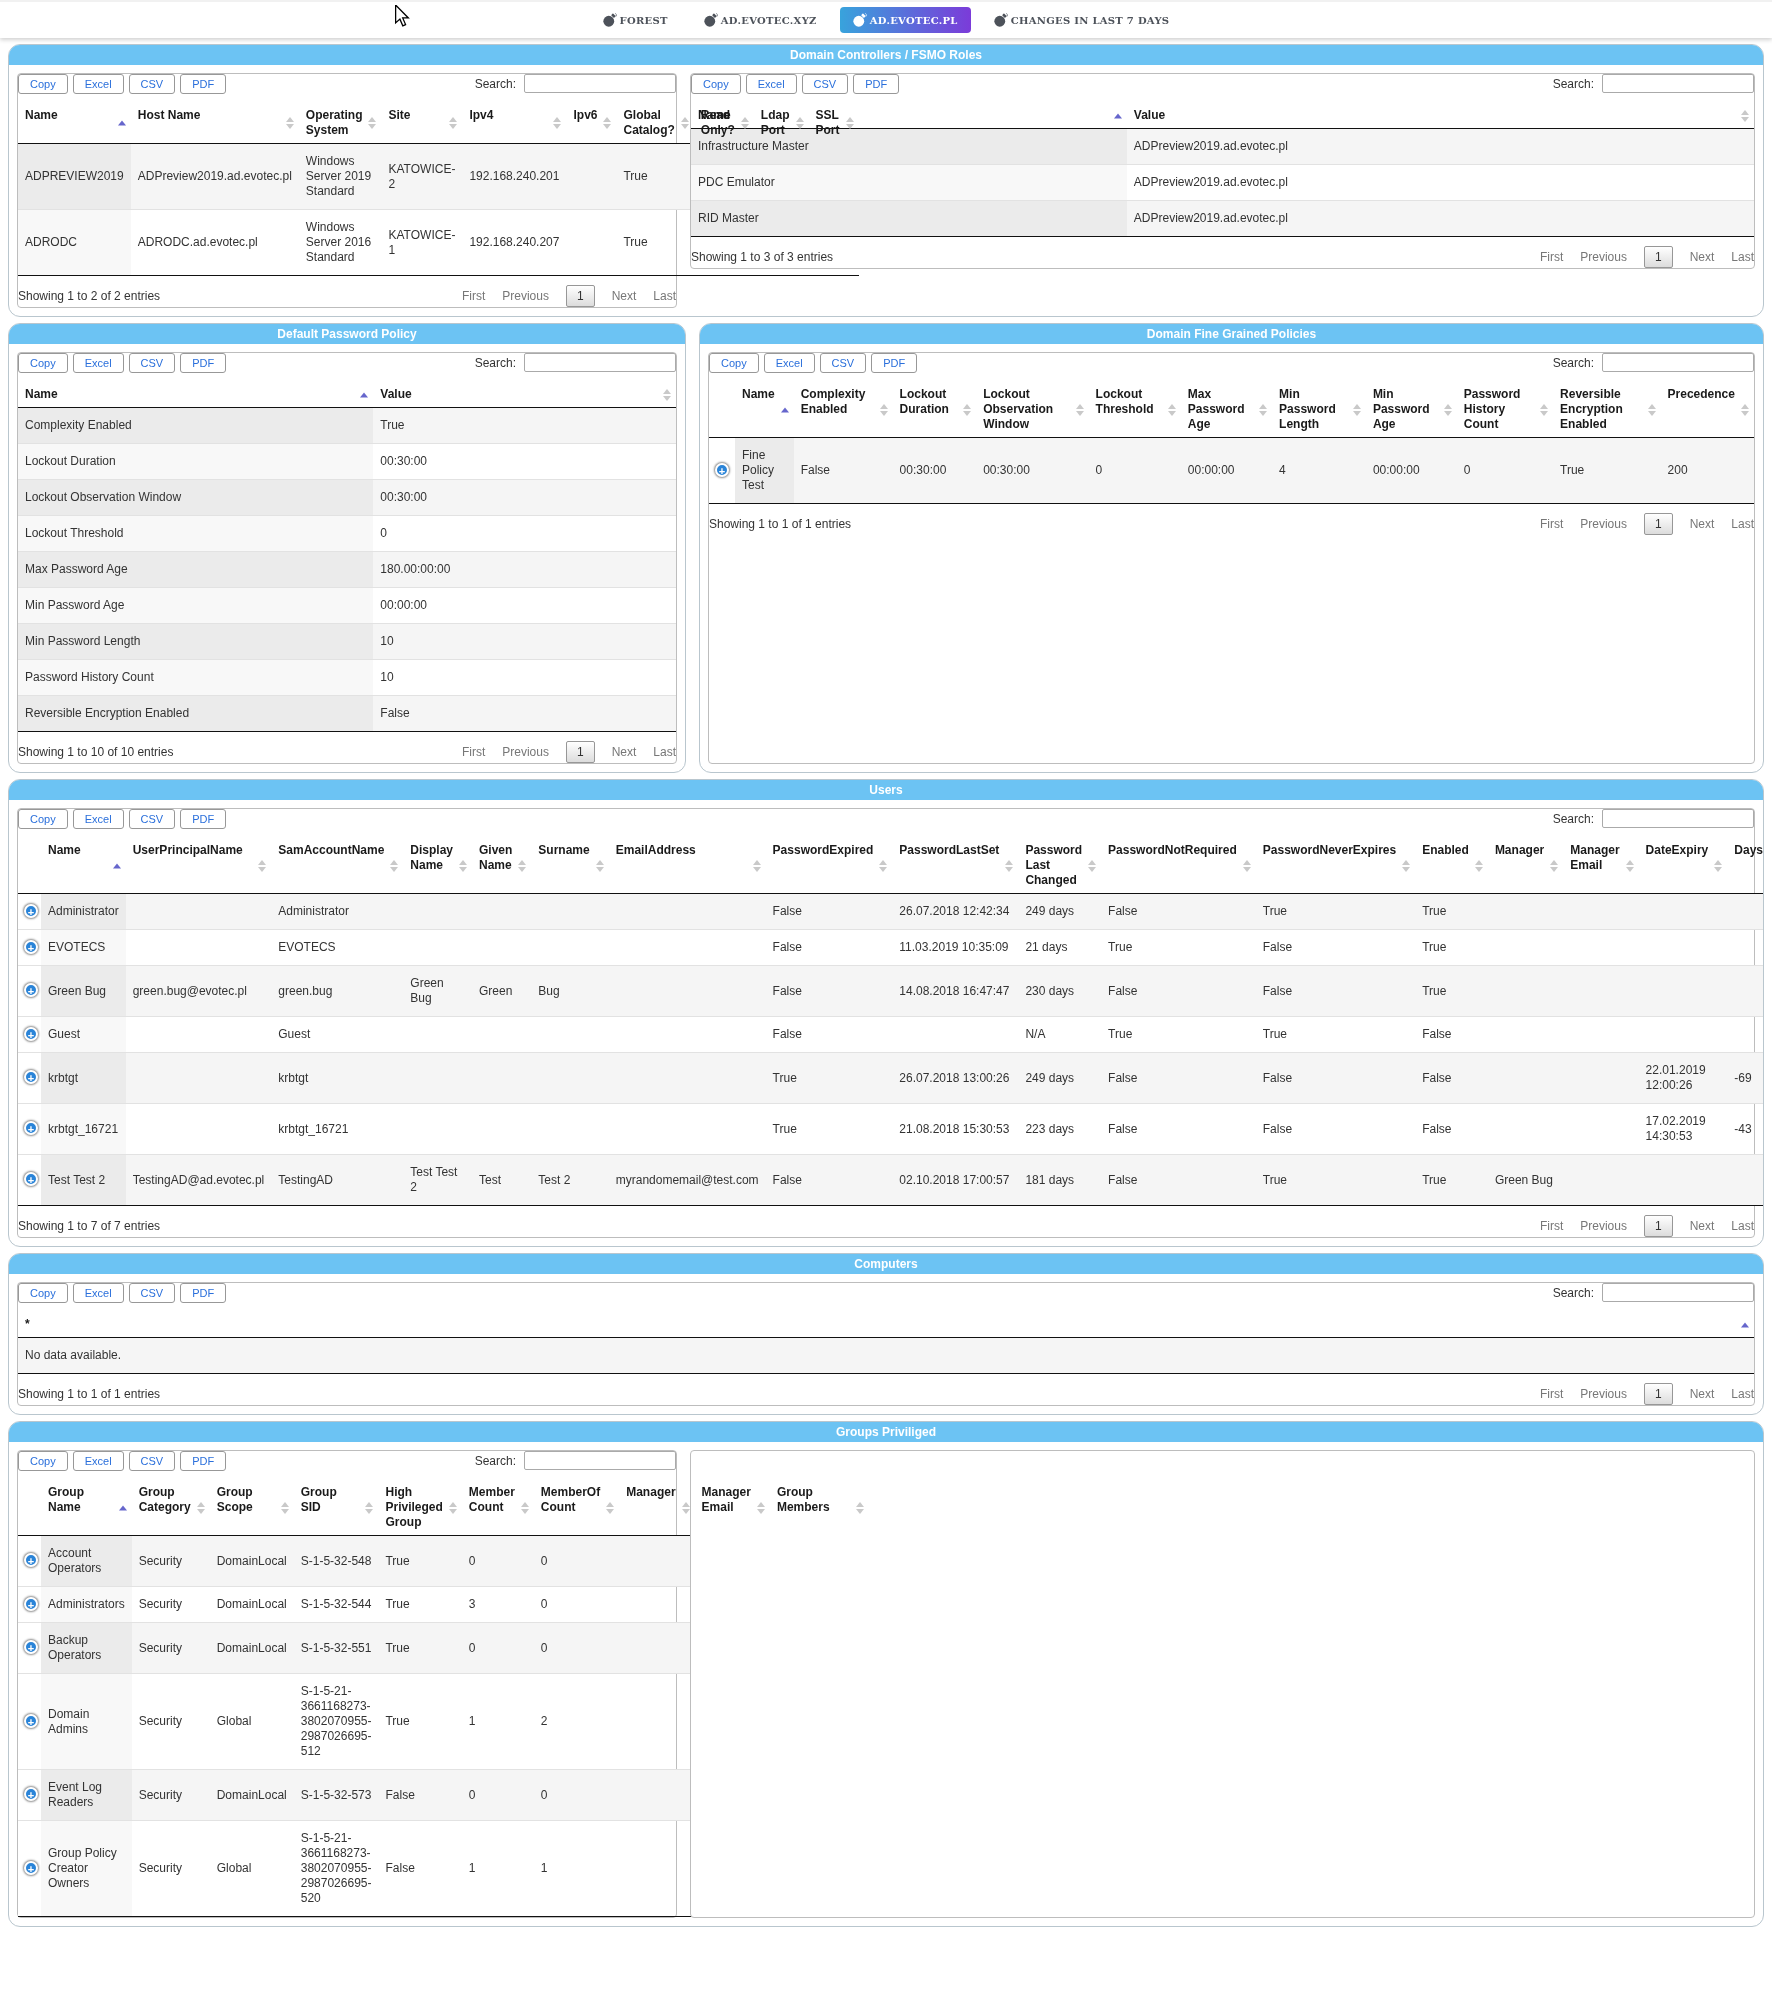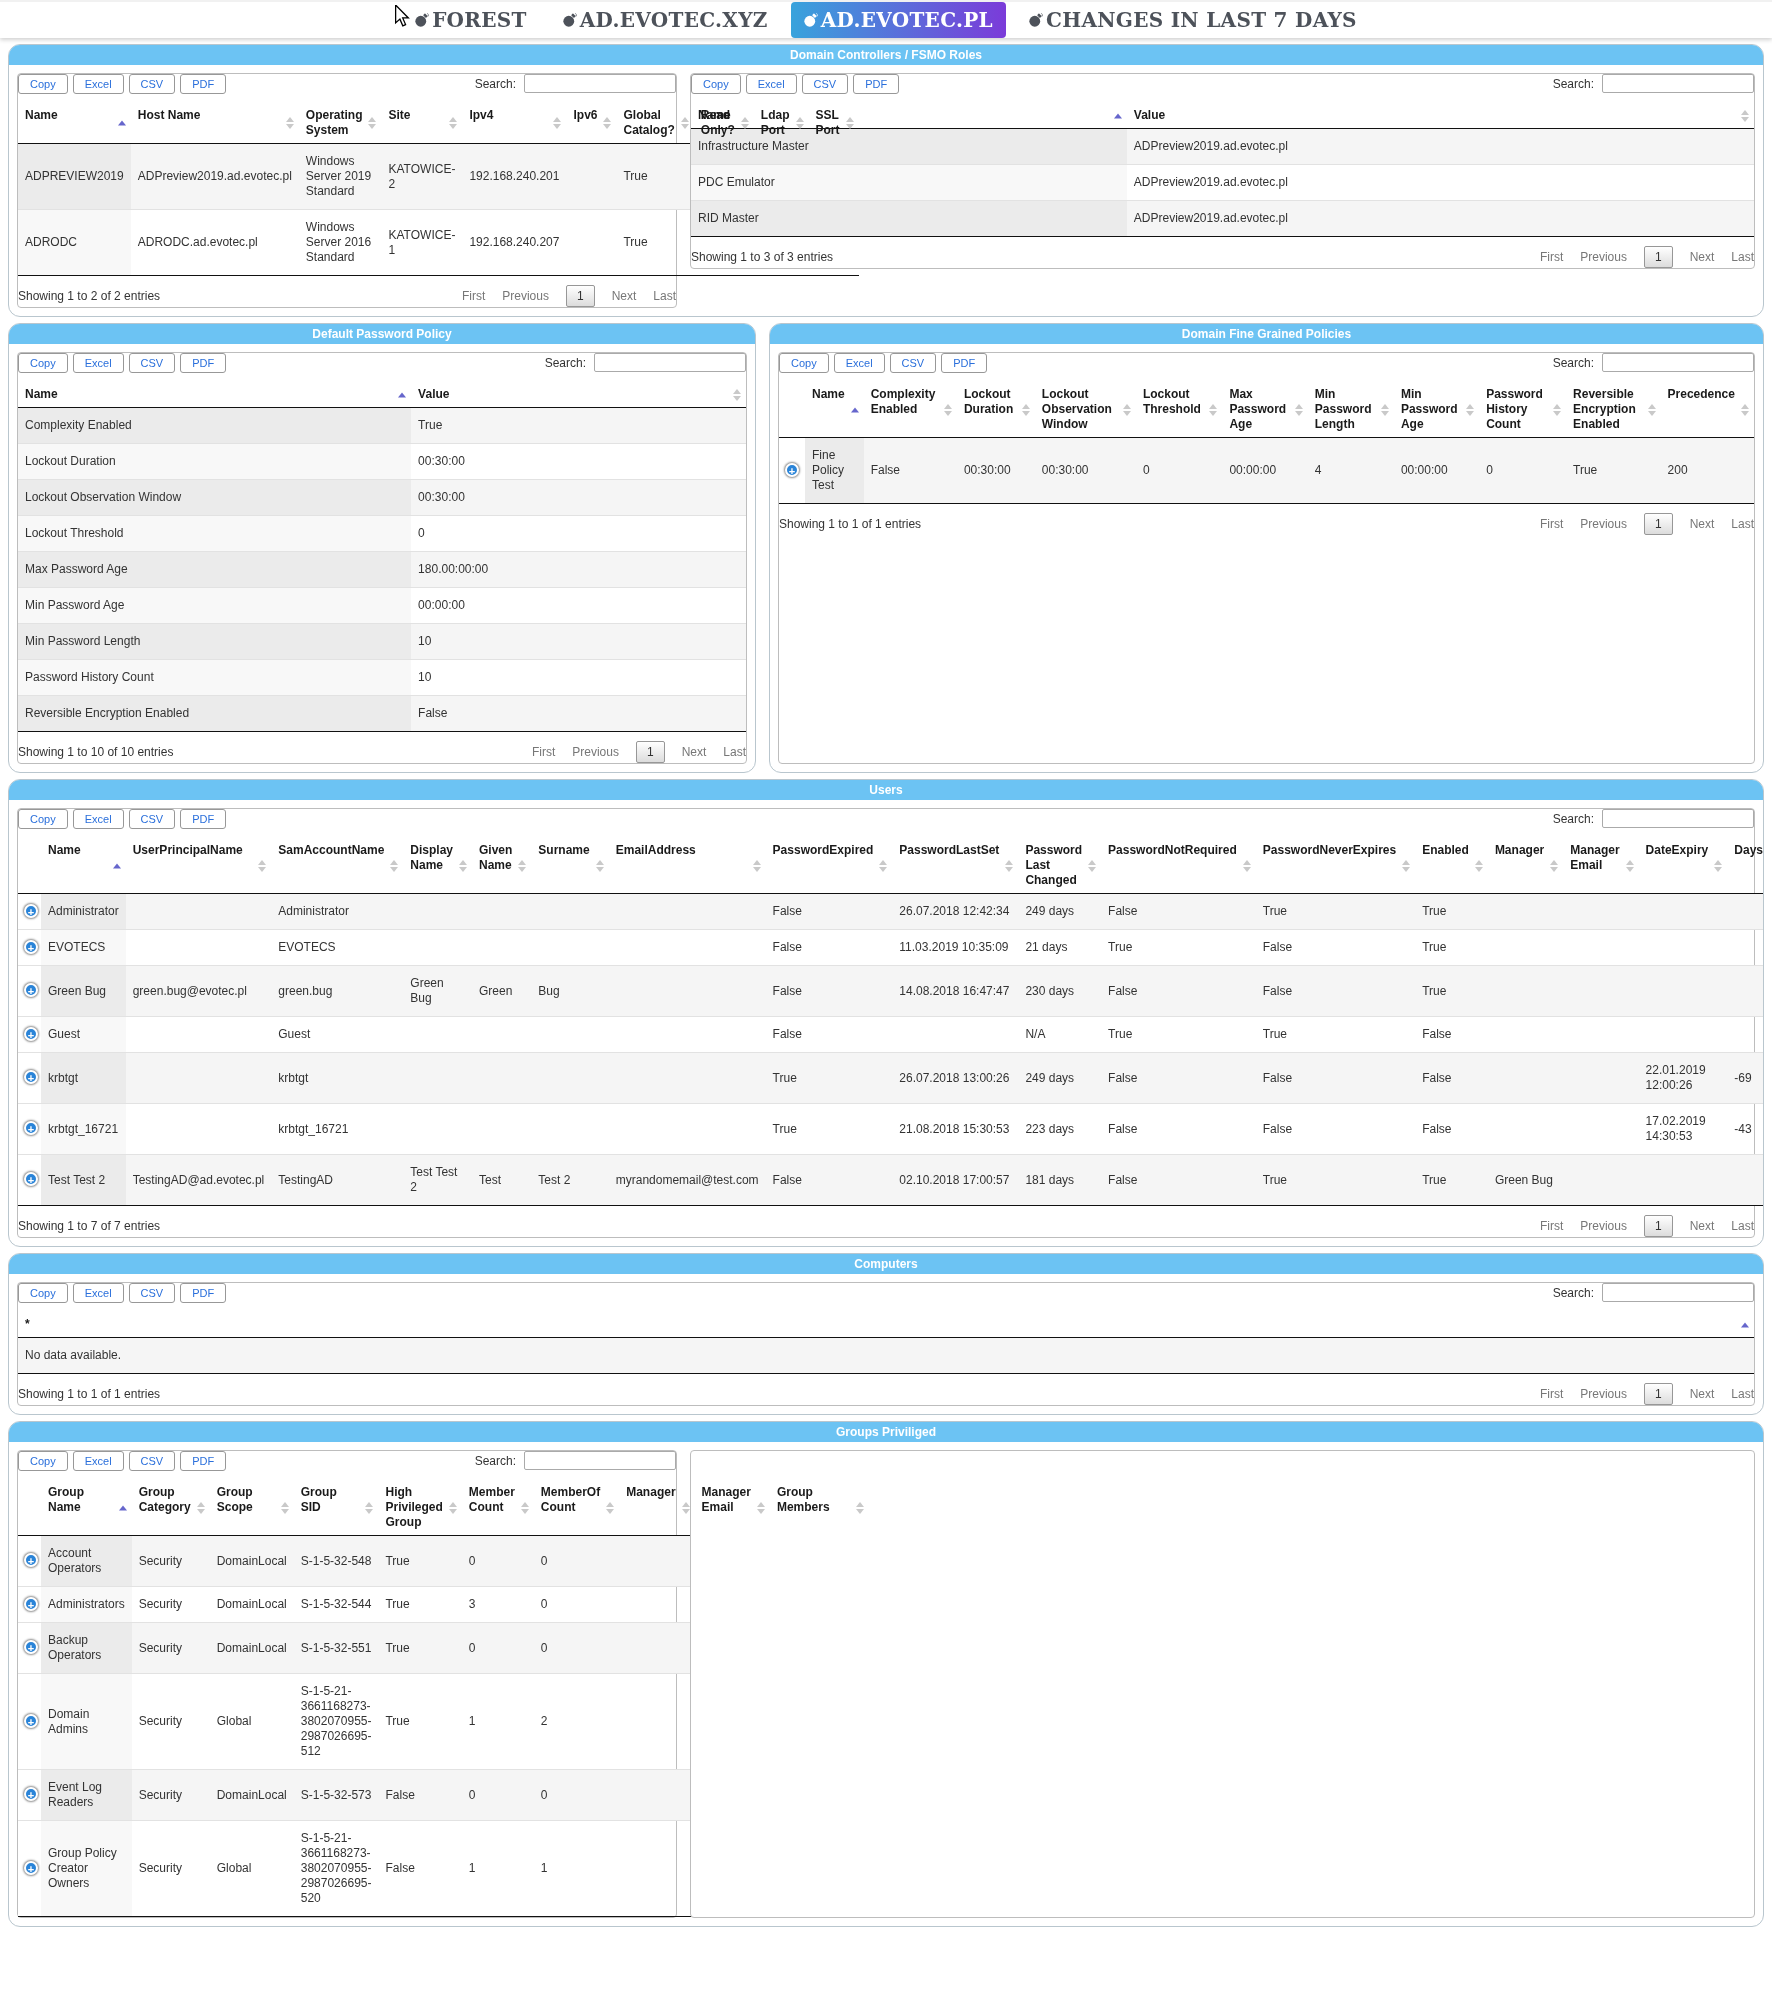--- a/index.html
+++ b/index.html
@@ -7,42 +7,42 @@
   body { font-family:"Liberation Sans", sans-serif; color:#333; width:1772px; position:relative; }
 
   
   .tabbar{
     display:flex; justify-content:center; align-items:center; gap:10px;
     height:38px; background:#fff; box-shadow:0 2px 4px rgba(0,0,0,.18);
     position:relative; border-top:2px solid #f1f1f1;
   }
   .tab{
     display:inline-flex; align-items:center; gap:3px; padding:6px 13px;
-    font-family:"DejaVu Serif", serif; font-weight:bold; font-size:20px;
+    font-family:"DejaVu Serif", serif; font-weight:bold; font-size:10px;
     color:#4d525a; border-radius:4px; cursor:pointer; letter-spacing:.3px;
   }
   .tab.active{ background:linear-gradient(90deg,var(--tabA,#38a3dc),var(--tabB,#7b3bd9)); color:#fff; }
   .tab svg{ display:block; }
 
   .cursor{ position:absolute; left:394px; top:5px; z-index:50; pointer-events:none; }
 
   
   .card{ border:1px solid #b9c6ce; border-radius:12px; margin:6px 8px; background:#fff; overflow:hidden;
          display:flex; flex-direction:column; }
   .card-title{ background:var(--accent,#6cc3f3); color:#fff; text-align:center;
                font-size:12px; font-weight:bold; padding:3px 0; flex:none; }
   .card-body{ padding:8px; display:flex; gap:13px; flex:1; }
   .card-body.top{ align-items:flex-start; }
   .panel{ border:1px solid #bdbdbd; border-radius:4px; background:#fff; min-width:0; }
   .panel.grow{ flex:1; }
   .panel.fixed-left{ width:660px; flex:none; }
   .panel.full{ width:100%; }
   .row2{ display:flex; gap:13px; margin:6px 8px; align-items:stretch; }
   .row2 .card{ margin:0; }
-  .row2 .card.left{ width:748px; flex:none; }
+  .row2 .card.left{ width:678px; flex:none; }
   .row2 .card.right{ flex:1; }
 
   
   .dt-top{ display:flex; justify-content:space-between; align-items:flex-start; margin-bottom:9px; }
   .dt-btn{ border:1px solid #989898; background:#fff; border-radius:3px; color:var(--btn,#2a6fdb);
            font-family:"Liberation Sans",sans-serif; font-size:11px; padding:3px 11px; margin-right:5px; cursor:pointer; }
   .dt-search{ display:flex; align-items:center; gap:8px; }
   .dt-slabel{ font-size:12px; color:#333; }
   .dt-sinput{ width:152px; height:19px; border:1px solid #aaa; border-radius:2px; padding:0 3px; font-size:12px; }
 

